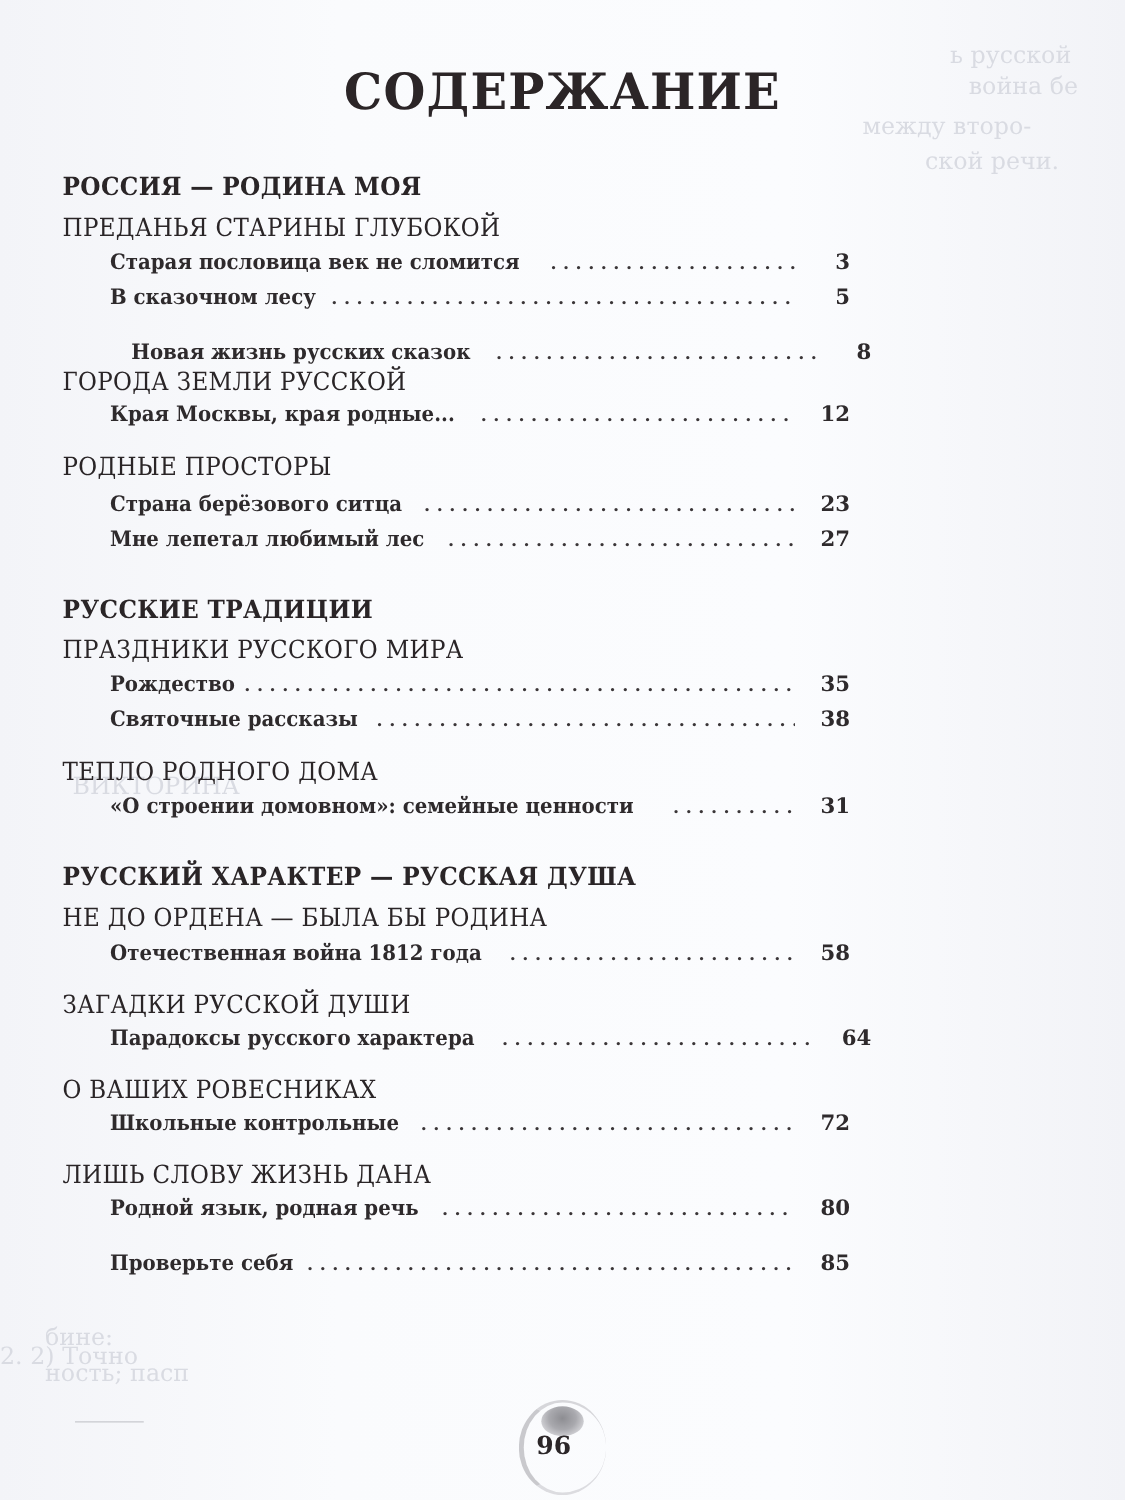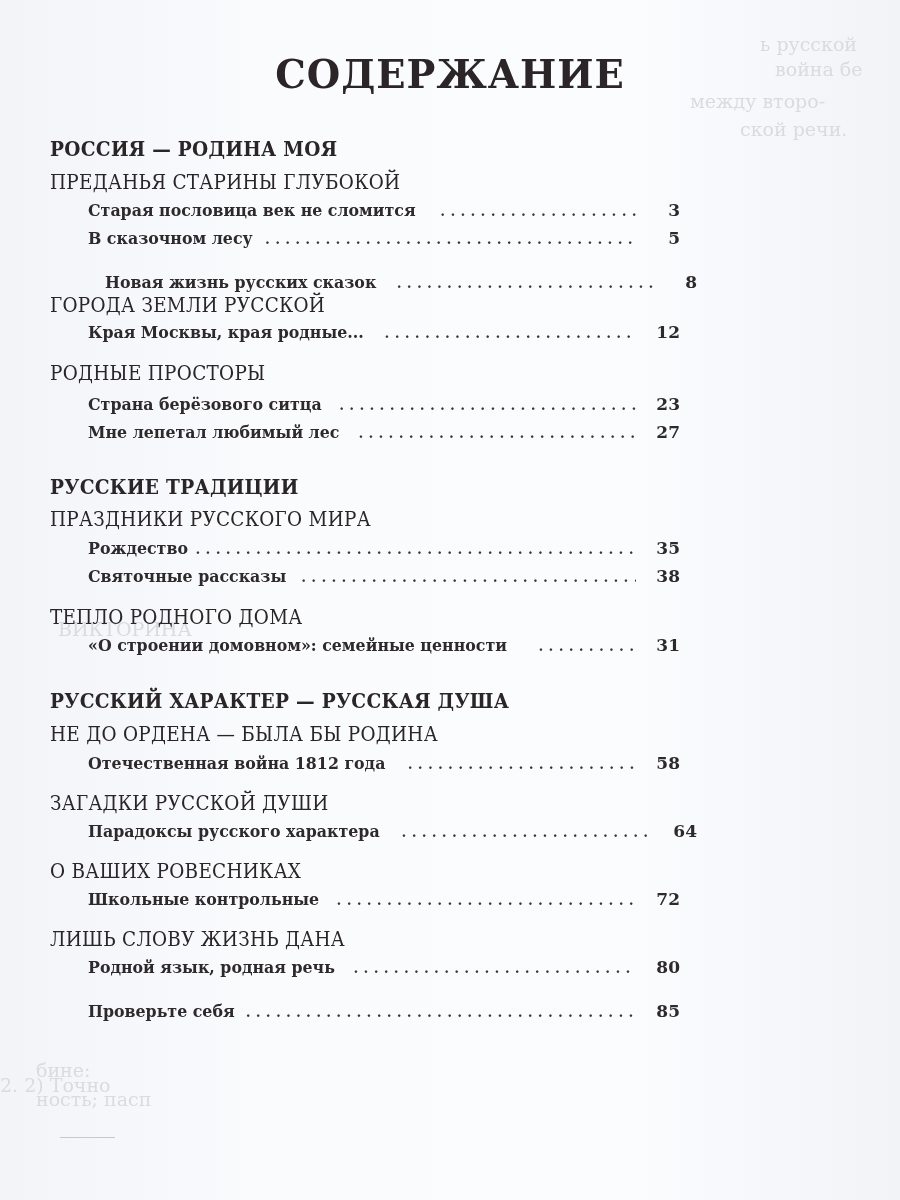--- a/index.html
+++ b/index.html
@@ -194,13 +194,18 @@
       <div class="row" style="top: 1001px;">
         <div class="entry">
           <span class="label">Проверьте себя</span>
           <span class="dots"> ........................................................................................................................</span>
           <span class="num">85</span>
         </div>
       </div>
     </div>
 
   <div class="rule"></div>
+  <div class="page-num-wrap">
+    <div class="swirl"></div>
+    <div class="swirl-inner"></div>
+    <div class="page-num">96</div>
+  </div>
 </div>
 
 </body></html>

